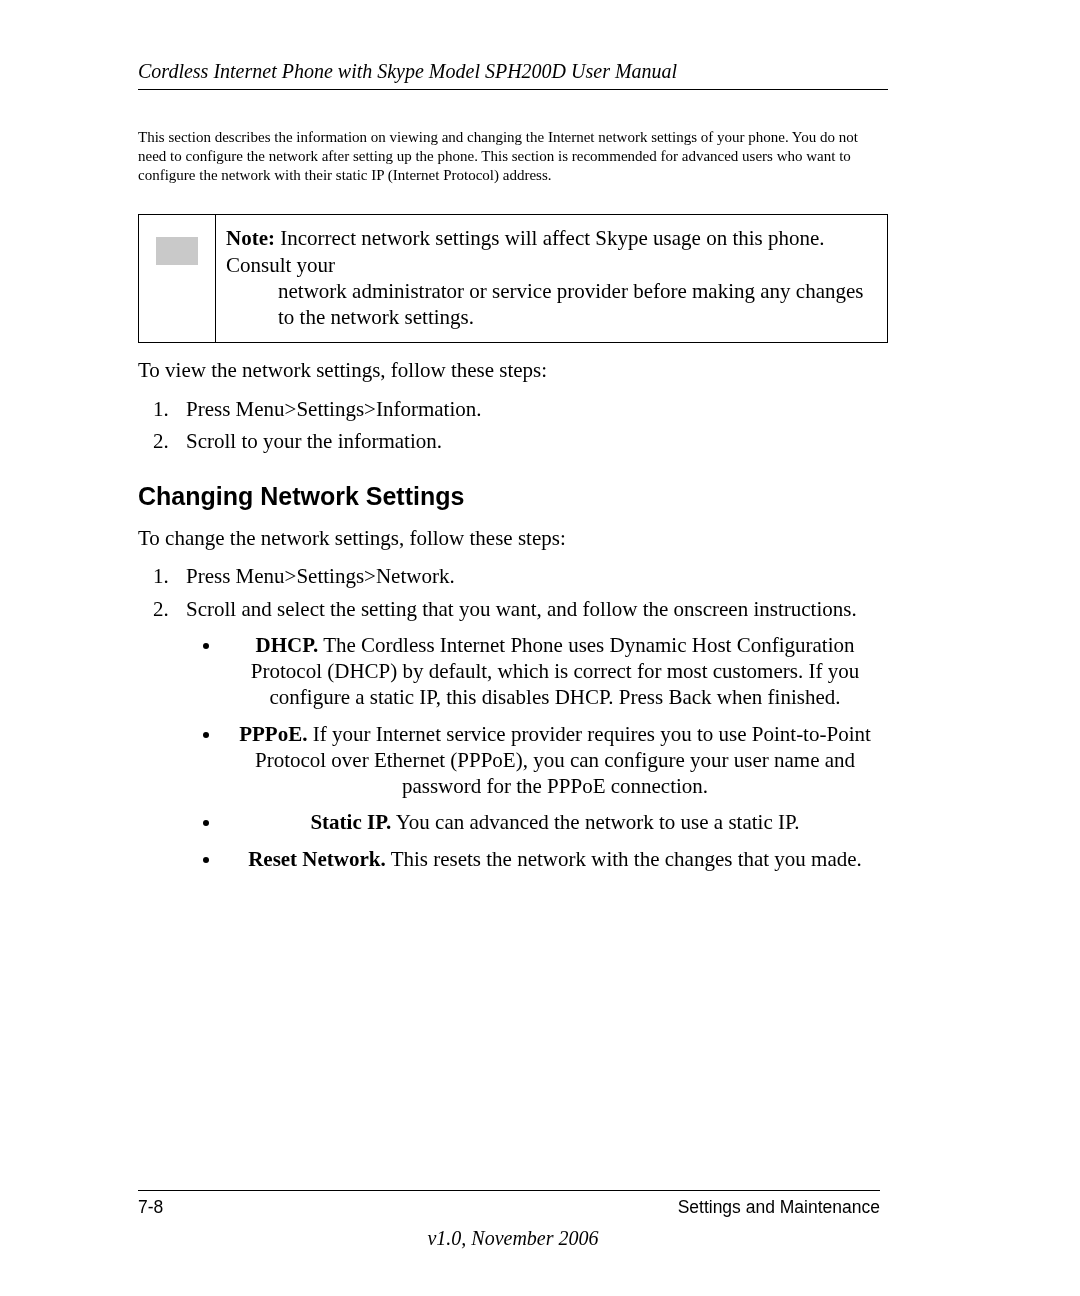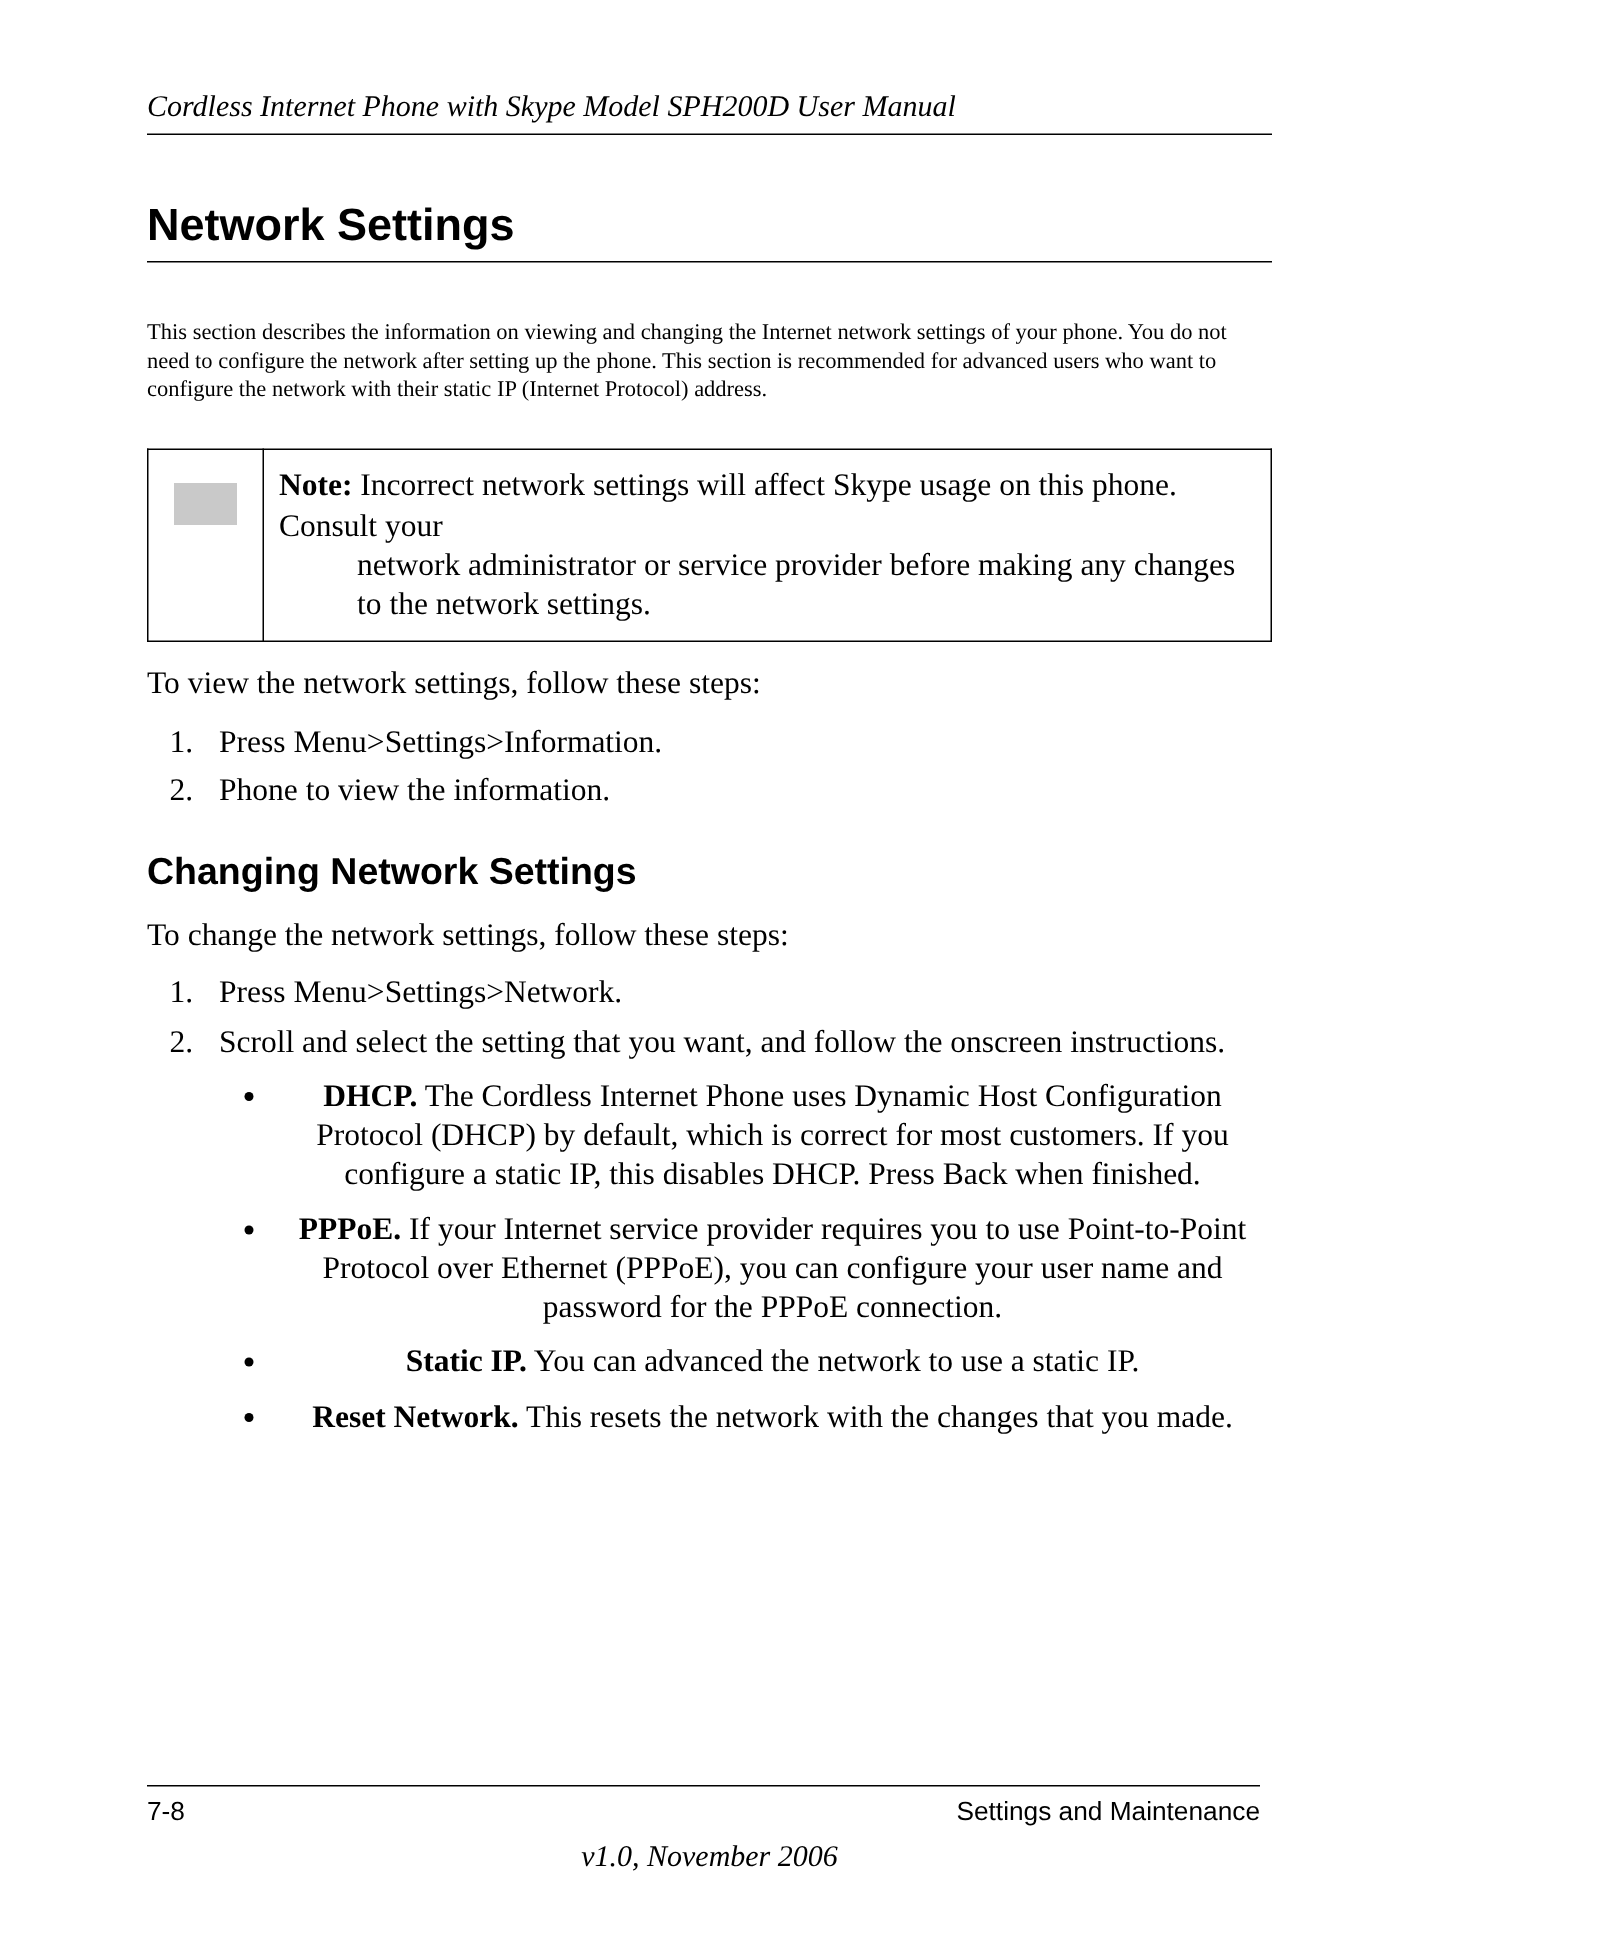--- a/index.html
+++ b/index.html
@@ -11,20 +11,21 @@
     background: #ffffff;
     font-family: "Times New Roman", Times, serif;
     color: #000000;
   }
   .page {
     box-sizing: border-box;
     width: 946px;
     height: 1296px;
     padding: 60px 98px 50px 98px;
     position: relative;
+    margin-left: 40px;
   }
   .running-head {
     font-style: italic;
     font-size: 20px;
     padding-bottom: 6px;
     border-bottom: 1.5px solid #000;
   }
   .h1 {
     font-family: Arial, Helvetica, sans-serif;
     font-weight: bold;
@@ -123,42 +124,41 @@
     font-size: 20px;
   }
 </style>
 </head>
 <body>
 
 <div class="page">
 
   <div class="running-head">Cordless Internet Phone with Skype Model SPH200D User Manual</div>
 
-  <div class="h1">Network Settings</div>
 
   <div class="intro">This section describes the information on viewing and changing the Internet network settings of your phone. You do not need to configure the network after setting up the phone. This section is recommended for advanced users who want to configure the network with their static IP (Internet Protocol) address.</div>
 
   <table class="note-table">
     <tbody>
         <tr>
       <td class="note-icon-cell">
         <div class="note-icon"></div>
       </td>
       <td class="note-text-cell">
         <span class="note-label">Note:</span><span> Incorrect network settings will affect Skype usage on this phone. Consult your</span>
         <span class="note-body-indent">network administrator or service provider before making any changes to the network settings.</span>
       </td>
     </tr>
   </tbody>
     </table>
 
   <div class="para">To view the network settings, follow these steps:</div>
   <ol class="steps">
     <li>Press Menu&gt;Settings&gt;Information.</li>
-    <li>Phone to view the information.</li>
+    <li>Scroll to your the information.</li>
   </ol>
 
   <div class="h2">Changing Network Settings</div>
   <div class="para">To change the network settings, follow these steps:</div>
   <ol class="steps">
     <li>Press Menu&gt;Settings&gt;Network.</li>
     <li>
       <span>Scroll and select the setting that you want, and follow the onscreen instructions.</span>
       <ul class="bullets">
         <li>

